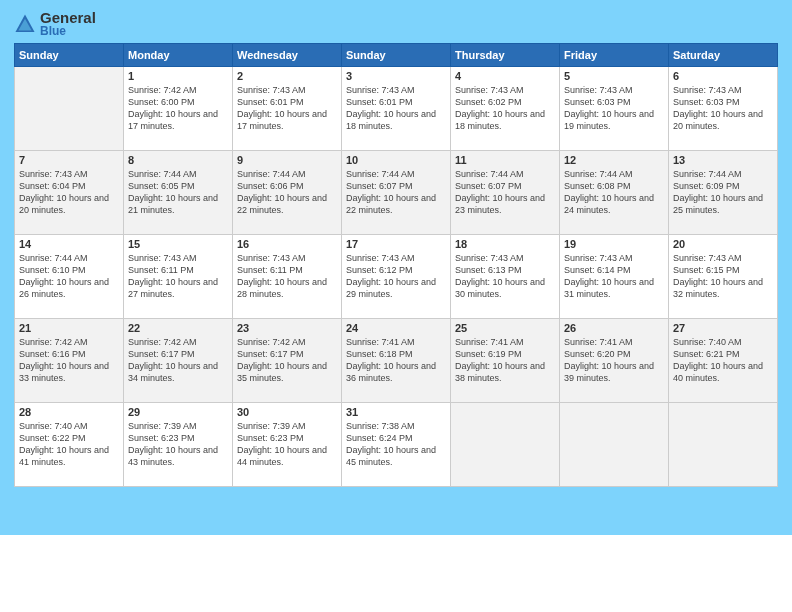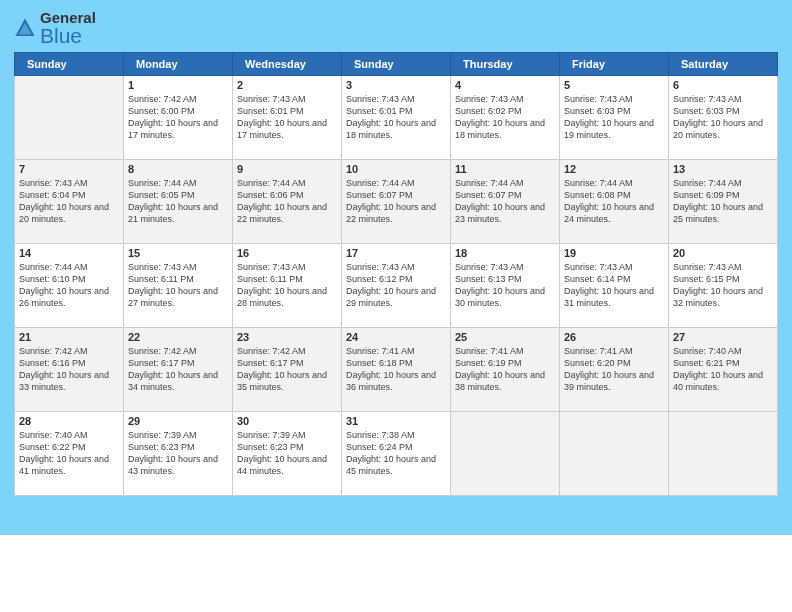--- a/index.html
+++ b/index.html
@@ -31,22 +31,22 @@
       display: flex;
       flex-direction: column;
       line-height: 1;
     }
     .logo-general {
       font-size: 15px;
       font-weight: bold;
       color: #333;
     }
     .logo-blue {
-      font-size: 21px;
-      font-weight: normal;
+      font-size: 12px;
+      font-weight: bold;
       color: #2a6db5;
     }
     .logo-icon {
       width: 22px;
       height: 22px;
       margin-right: 2px;
     }
     .title-area {
       text-align: right;
     }
@@ -60,21 +60,21 @@
       color: #555;
     }
     .calendar {
       width: 100%;
       border-collapse: collapse;
       font-size: 10px;
     }
     .calendar thead th {
       background: #2a6db5;
       color: #fff;
-      padding: 5px 12px;
+      padding: 5px 4px;
       text-align: left;
       font-size: 11px;
       font-weight: bold;
       border: 1px solid #1a5da5;
     }
     .calendar tbody td {
       border: 1px solid #ccc;
       vertical-align: top;
       padding: 3px 4px;
       width: calc(100% / 7);

